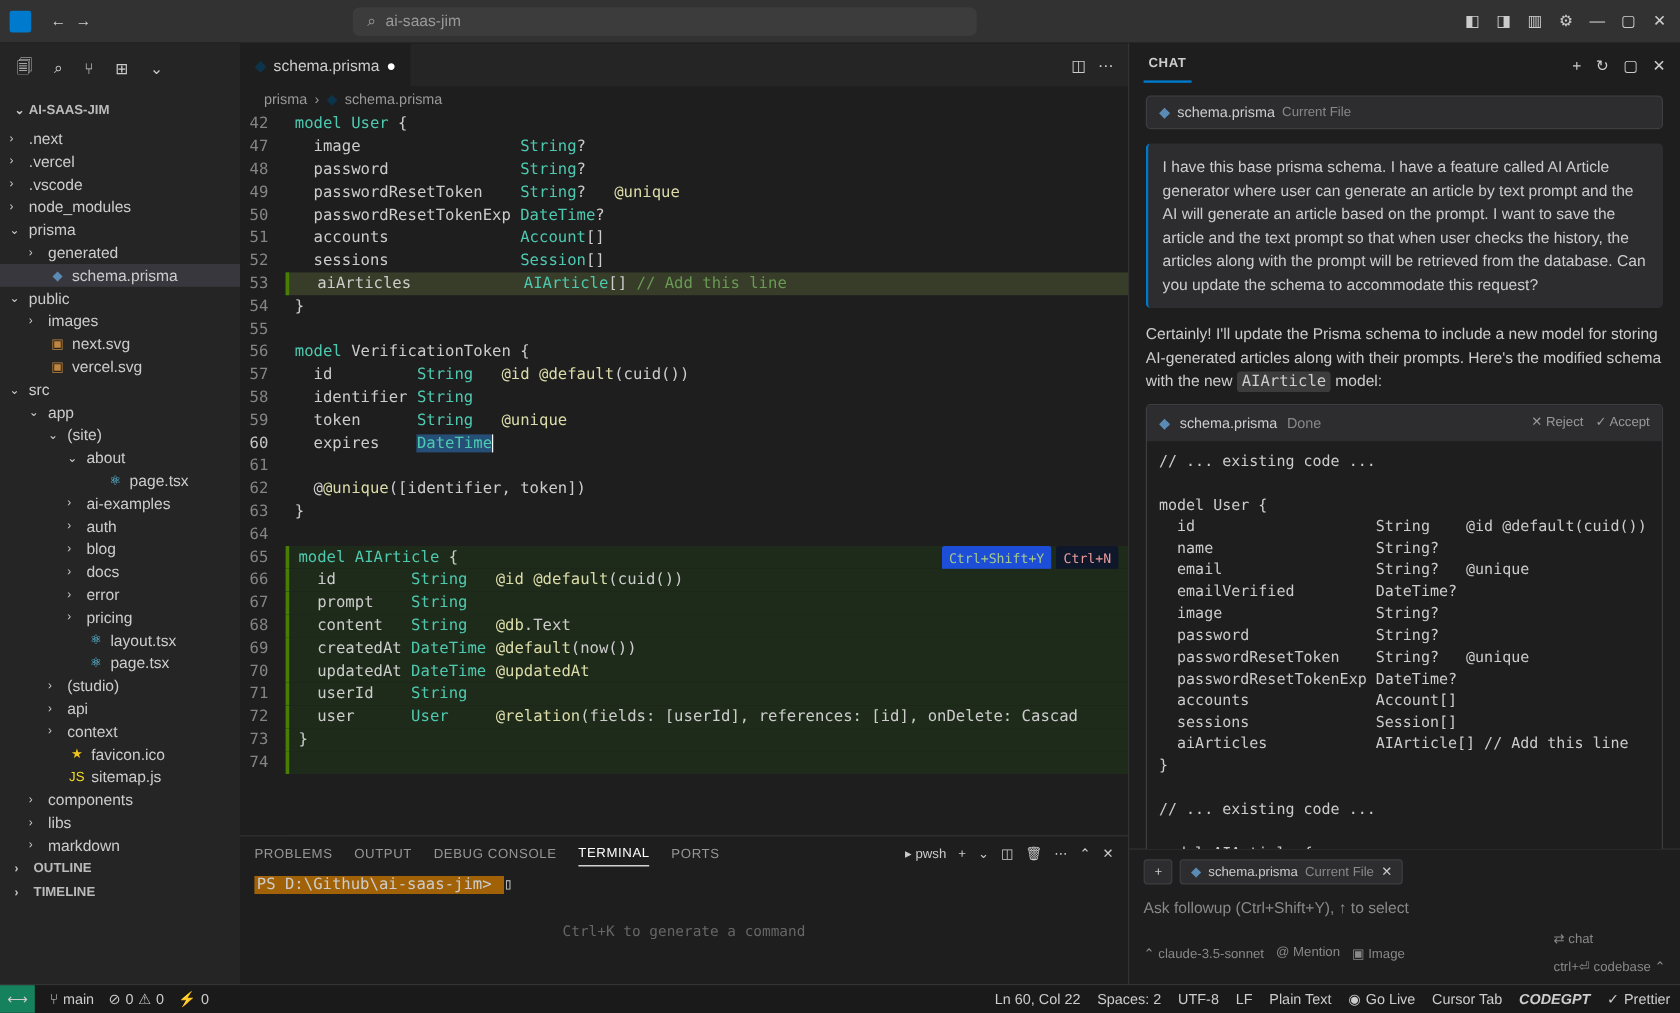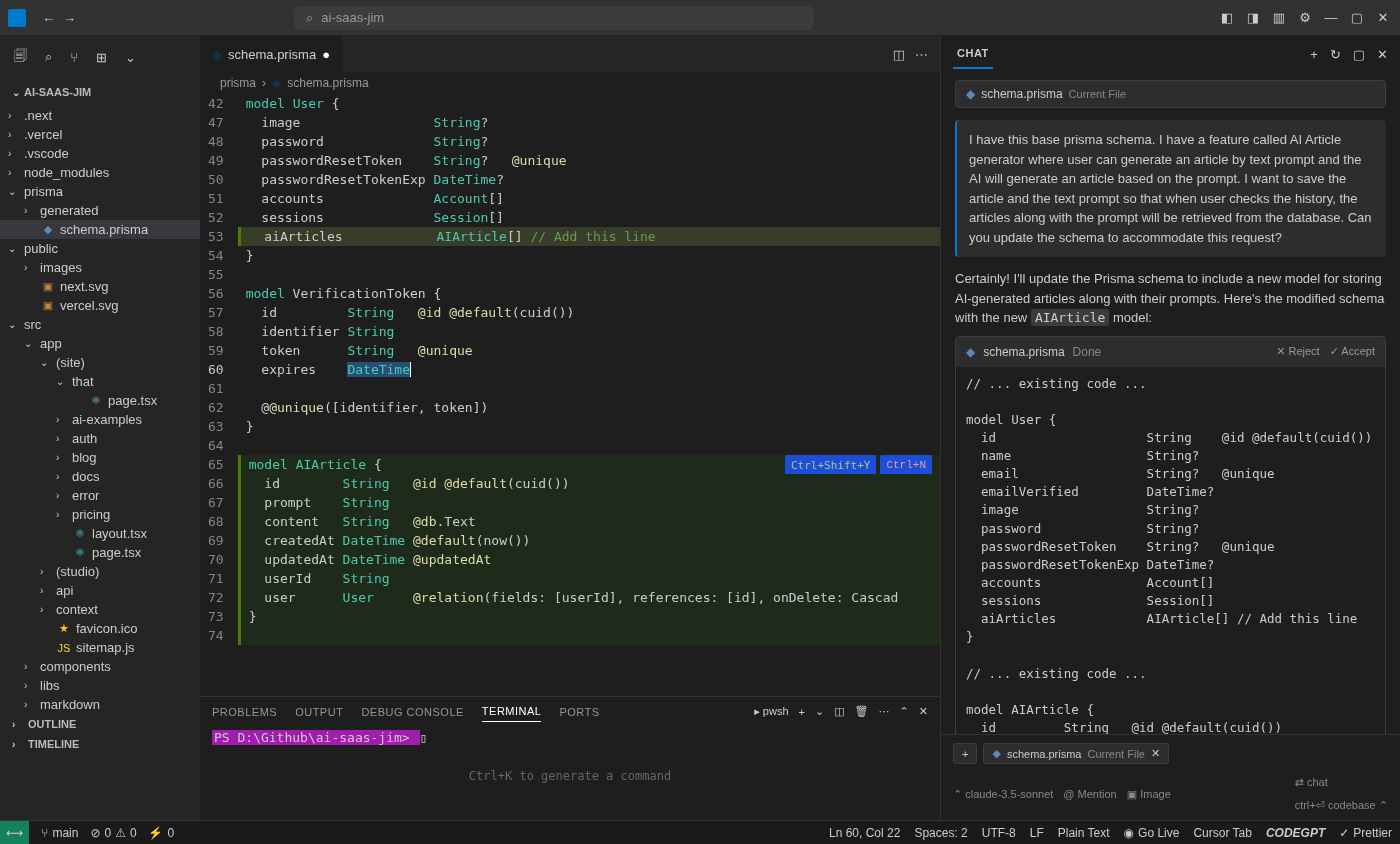--- a/index.html
+++ b/index.html
@@ -32,21 +32,21 @@
 .gutter { background: #1e1e1e; color: #858585; text-align: right; padding: 0 14px 0 8px; user-select: none; }
 .line-num { height: 19px; line-height: 19px; }
 .line-num.hl { color: #c6c6c6; }
 .code-content { flex: 1; white-space: pre; position: relative; }
 .code-line { height: 19px; line-height: 19px; padding-left: 8px; }
 .added-line { background: #373d29; border-left: 3px solid #487e02; }
 .added-block { background: #1f2b1a; border-left: 3px solid #487e02; position: relative; }
 .inline-hints { position: absolute; right: 8px; top: 0; display: flex; gap: 4px; }
 .hint-badge { padding: 1px 6px; font-size: 11px; border-radius: 2px; }
 .hint-green { background: #1d4ed8; color: #a5c78c; }
-.hint-red { background: #1d4ed8; color: #e89b9b; font-family: Liberation Mono, monospace; }
+.hint-red { background: #0f172a; color: #e89b9b; }
 .type { color: #4ec9b0; }
 .dec { color: #dcdcaa; }
 .com { color: #6a9955; }
 .tok-dt { background: #264f78; }
 .terminal-panel { height: 124px; background: #1e1e1e; border-top: 1px solid #333; display: flex; flex-direction: column; }
 .terminal-tabs { display: flex; align-items: center; padding: 4px 12px; gap: 18px; font-size: 11px; color: #969696; }
 .term-tab { padding: 4px 0; text-transform: uppercase; letter-spacing: 0.5px; cursor: pointer; }
 .term-tab.active { color: #fff; border-bottom: 1px solid #fff; }
 .term-actions { margin-left: auto; display: flex; gap: 10px; align-items: center; color: #ccc; }
 .terminal-body { flex: 1; padding: 4px 12px; font-family: 'Consolas', monospace; font-size: 13px; }
@@ -174,21 +174,21 @@
         <div class="tree-item tree-indent-1">
           <span class="chevron">⌄</span>
           <span>app</span>
         </div>
         <div class="tree-item tree-indent-2">
           <span class="chevron">⌄</span>
           <span>(site)</span>
         </div>
         <div class="tree-item tree-indent-3">
           <span class="chevron">⌄</span>
-          <span>that</span>
+          <span>about</span>
         </div>
         <div class="tree-item tree-indent-4">
           <span class="chevron"></span>
           <span class="file-icon" style="color:#61dafb">⚛</span>
           <span>page.tsx</span>
         </div>
         <div class="tree-item tree-indent-3">
           <span class="chevron">›</span>
           <span>ai-examples</span>
         </div>
@@ -331,21 +331,21 @@
             <span>+</span>
             <span>⌄</span>
             <span>◫</span>
             <span>🗑</span>
             <span>⋯</span>
             <span>⌃</span>
             <span>✕</span>
           </div>
         </div>
       <div class="terminal-body">
-        <span style="background:#a21caf;padding:0 2px"><span>PS D:\Github\ai-saas-jim&gt;</span> </span>▯
+        <span style="background:#a16207;padding:0 2px"><span>PS D:\Github\ai-saas-jim&gt;</span> </span>▯
         <div class="terminal-hint">Ctrl+K to generate a command</div>
       </div>
     </div>
   </div>
 
   <div class="chat-panel">
     <div class="chat-header">
       <span class="chat-tab">CHAT</span>
       <div class="chat-actions">
         <span>+</span>
@@ -401,20 +401,21 @@
     <div class="chat-input-area">
       <div style="display:flex;gap:6px">
         <span class="input-context-pill">+</span>
         <span class="input-context-pill">
           <span style="color:#5b8bb4">◆</span>
           <span>schema.prisma</span>
           <span style="color:#888">Current File</span>
           <span>✕</span>
         </span>
       </div>
+      <div class="chat-input">Ask followup (Ctrl+Shift+Y), ↑ to select</div>
       <div class="chat-footer">
         <span>⌃ <span>claude-3.5-sonnet</span></span>
         <span>@ <span>Mention</span></span>
         <span>▣ <span>Image</span></span>
         <div class="chat-footer-right">
           <span>⇄ <span>chat</span></span>
           <span><span>ctrl+⏎ codebase</span> ⌃</span>
         </div>
       </div>
     </div>

